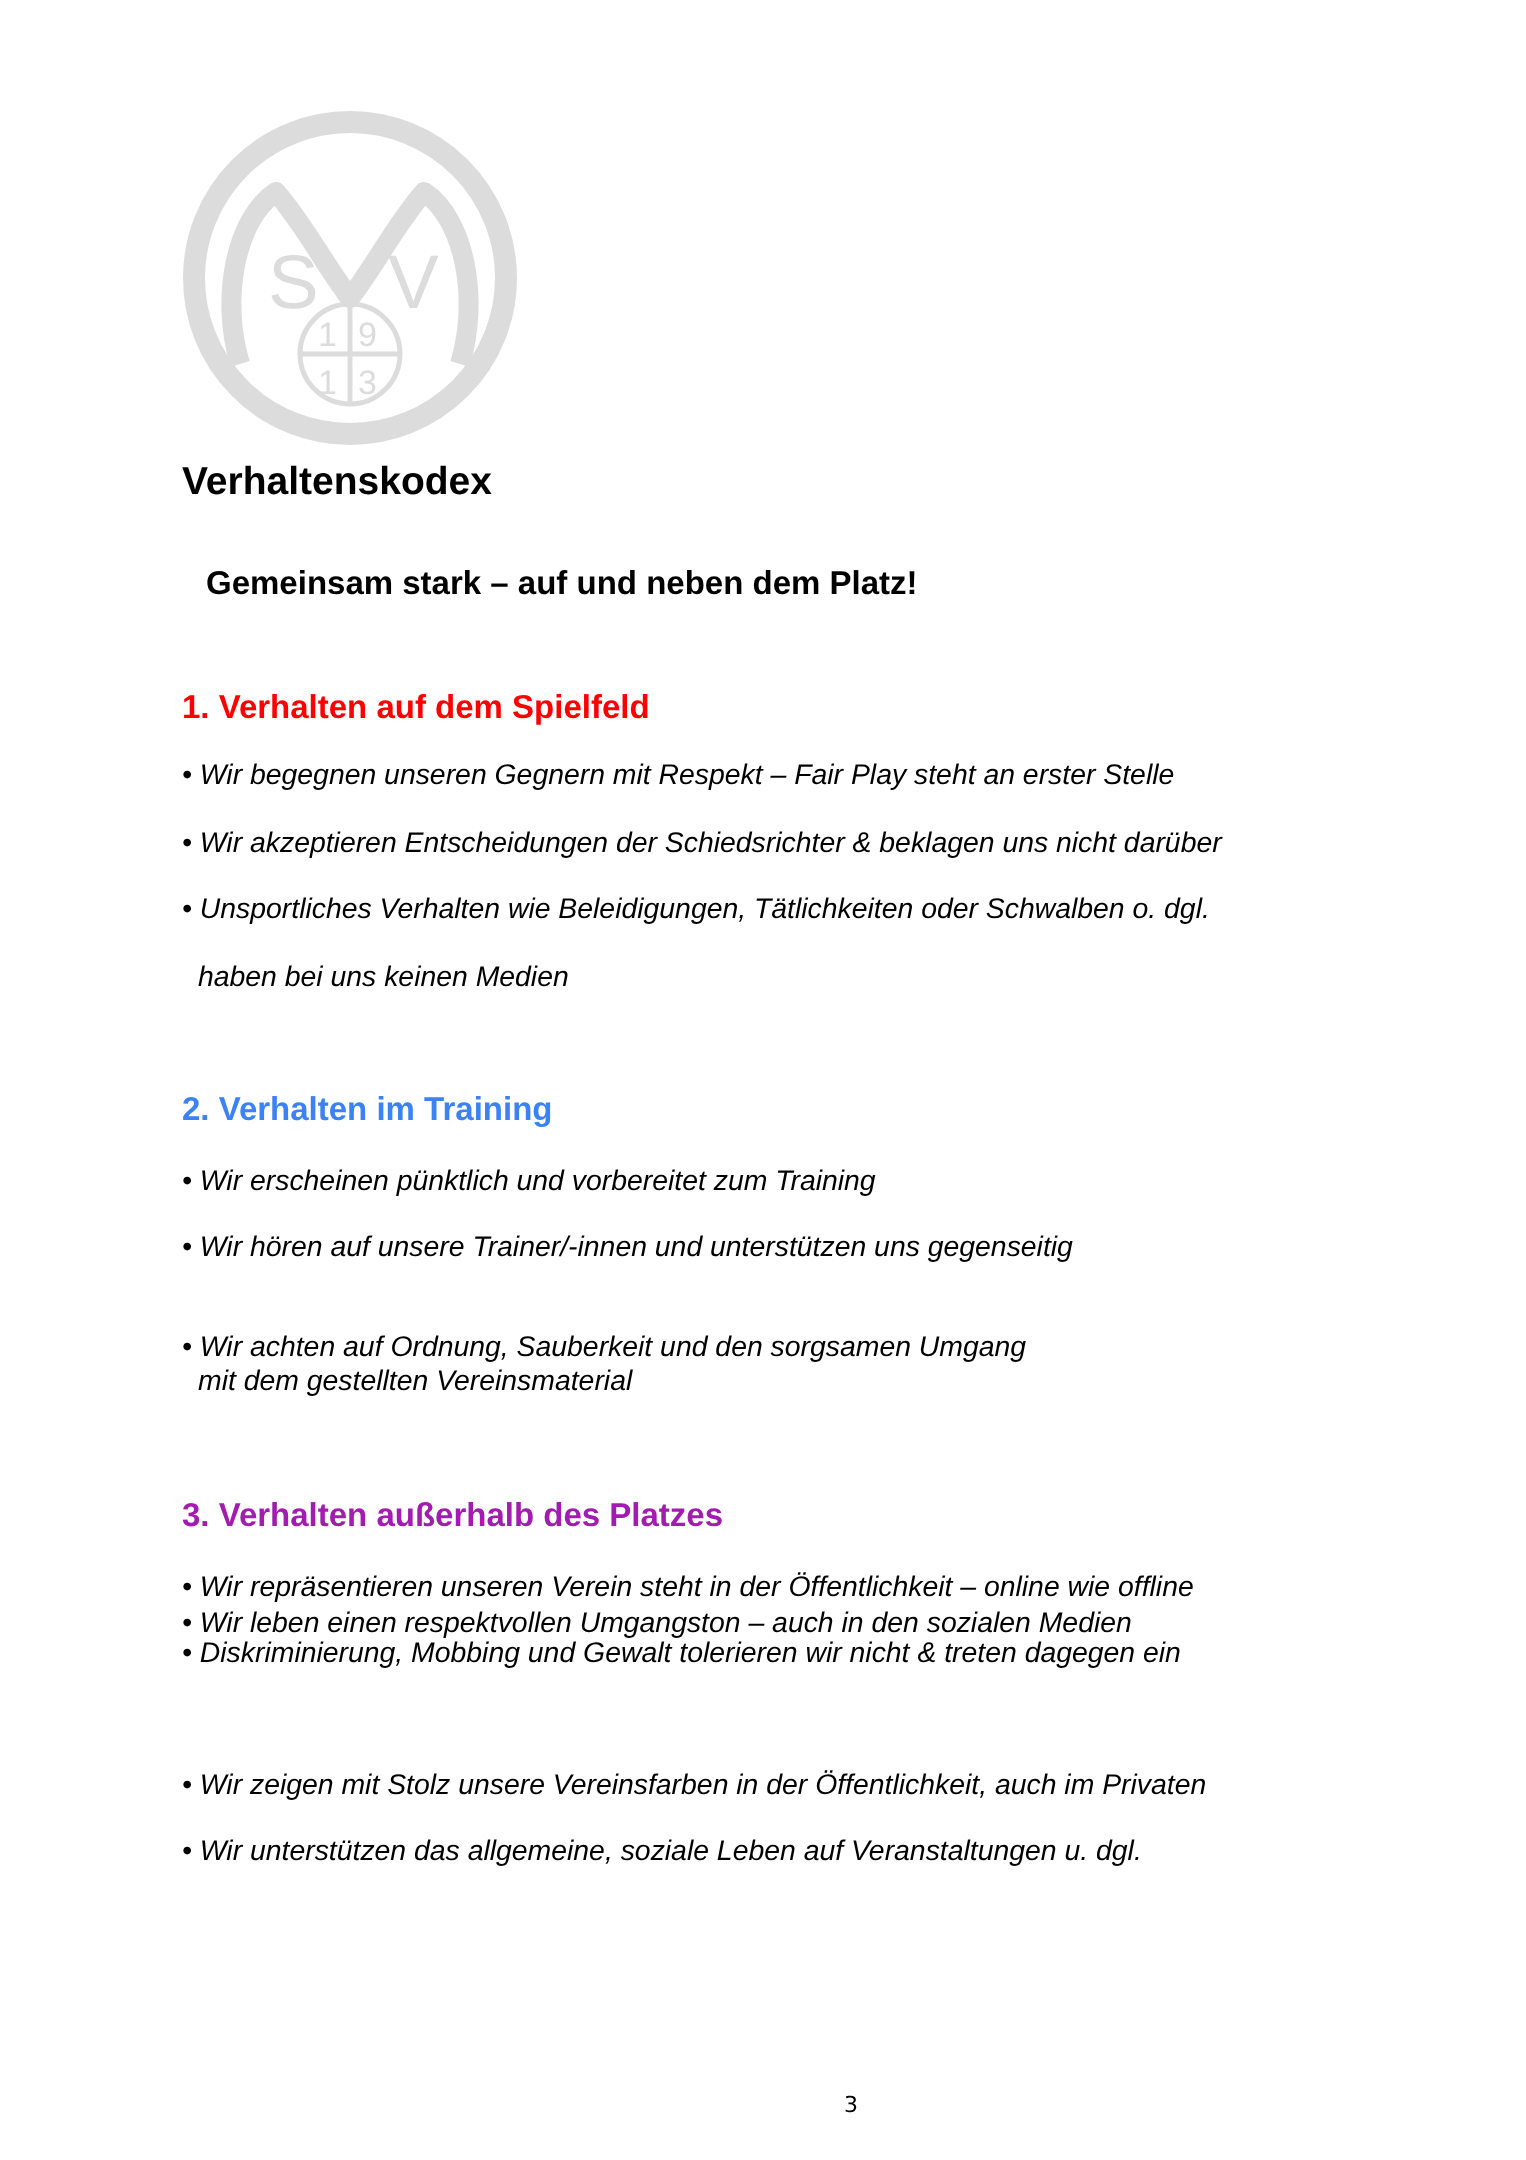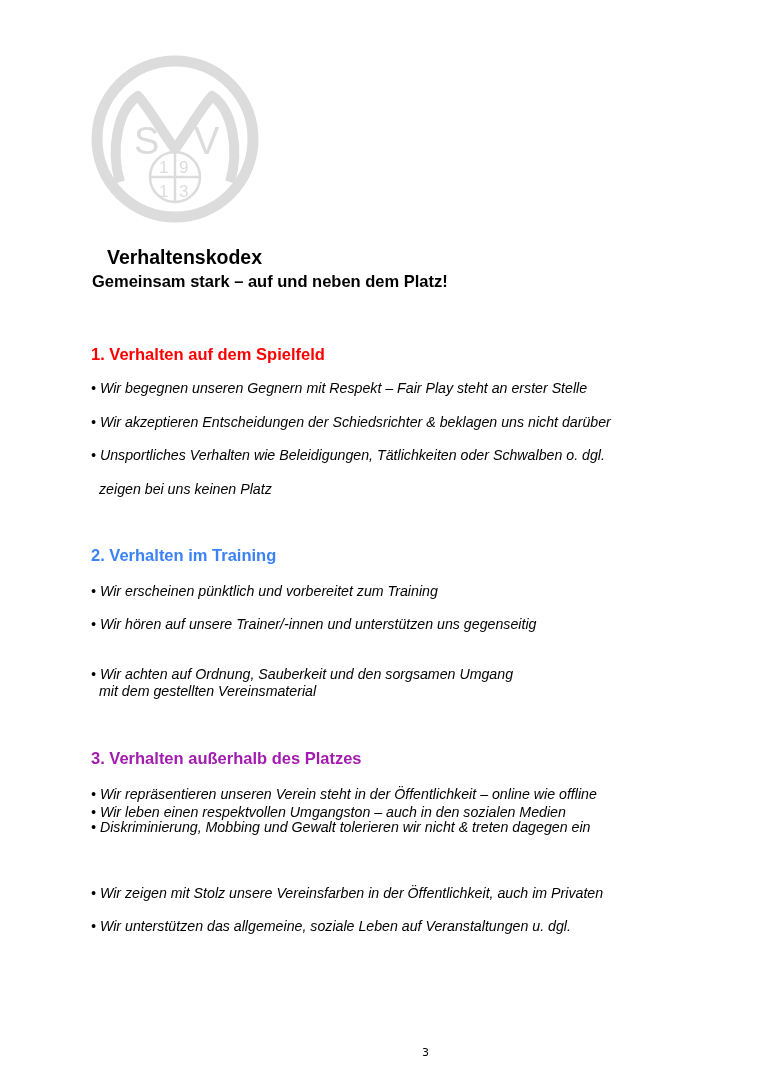--- a/index.html
+++ b/index.html
@@ -1,20 +1,20 @@
 <!DOCTYPE html>
 <html><head>
   <meta charset="utf-8">
   <style>
     html, body { margin: 0; padding: 0; background: #ffffff; }
     body { width: 763px; height: 1080px; position: relative; overflow: hidden;
            font-family: "Liberation Sans", sans-serif; color: #000; }
     .logo { position: absolute; left: 90px; top: 54px; width: 170px; height: 170px; }
-    .title { position: absolute; left: 91px; top: 230px; font-size: 19.5px; font-weight: bold; margin: 16px; }
-    .subtitle { position: absolute; left: 91px; top: 271px; font-size: 16.5px; font-weight: bold; margin: 1px; }
+    .title { position: absolute; left: 91px; top: 230px; font-size: 19.5px; font-weight: bold; margin: 0; }
+    .subtitle { position: absolute; left: 91px; top: 271px; font-size: 16.5px; font-weight: bold; margin: 12px; }
     .section-heading { position: absolute; left: 91px; font-size: 16.5px; font-weight: bold; color: #ff0000; margin: 0; }
     .line { position: absolute; left: 91px; font-size: 14.2px; margin: 0; white-space: nowrap; font-style: italic; }
     .line.cont { left: 99px; }
     .page-number { position: absolute; left: 422px; top: 1046px; font-size: 11px; font-family: "DejaVu Sans", sans-serif; }
   </style>
 </head>
 <body>
 
 <svg class="logo" viewBox="0 0 170 170">
   <g fill="none" stroke="#dcdcdc">
@@ -34,21 +34,21 @@
   </g>
 </svg>
 
 <h1 class="title">Verhaltenskodex</h1>
 <h2 class="subtitle">Gemeinsam stark – auf und neben dem Platz!</h2>
 
 <h3 class="section-heading" style="top: 345px; color: rgb(255, 0, 0);">1. Verhalten auf dem Spielfeld</h3>
 <p class="line" style="top:380px">• Wir begegnen unseren Gegnern mit Respekt – Fair Play steht an erster Stelle</p>
 <p class="line" style="top:414px">• Wir akzeptieren Entscheidungen der Schiedsrichter &amp; beklagen uns nicht darüber</p>
 <p class="line" style="top:447px">• Unsportliches Verhalten wie Beleidigungen, Tätlichkeiten oder Schwalben o. dgl.</p>
-<p class="line cont" style="top:481px">zeigen bei uns keinen Platz</p>
+<p class="line cont" style="top:481px">haben bei uns keinen Medien</p>
 
 <h3 class="section-heading" style="top: 546px; color: #3b82f6;">2. Verhalten im Training</h3>
 <p class="line" style="top:583px">• Wir erscheinen pünktlich und vorbereitet zum Training</p>
 <p class="line" style="top:616px">• Wir hören auf unsere Trainer/-innen und unterstützen uns gegenseitig</p>
 <p class="line" style="top:666px">• Wir achten auf Ordnung, Sauberkeit und den sorgsamen Umgang</p>
 <p class="line cont" style="top:683px">mit dem gestellten Vereinsmaterial</p>
 
 <h3 class="section-heading" style="top: 749px; color: #a21caf;">3. Verhalten außerhalb des Platzes</h3>
 <p class="line" style="top:786px">• Wir repräsentieren unseren Verein steht in der Öffentlichkeit – online wie offline</p>
 <p class="line" style="top:819px">• Diskriminierung, Mobbing und Gewalt tolerieren wir nicht &amp; treten dagegen ein</p>

